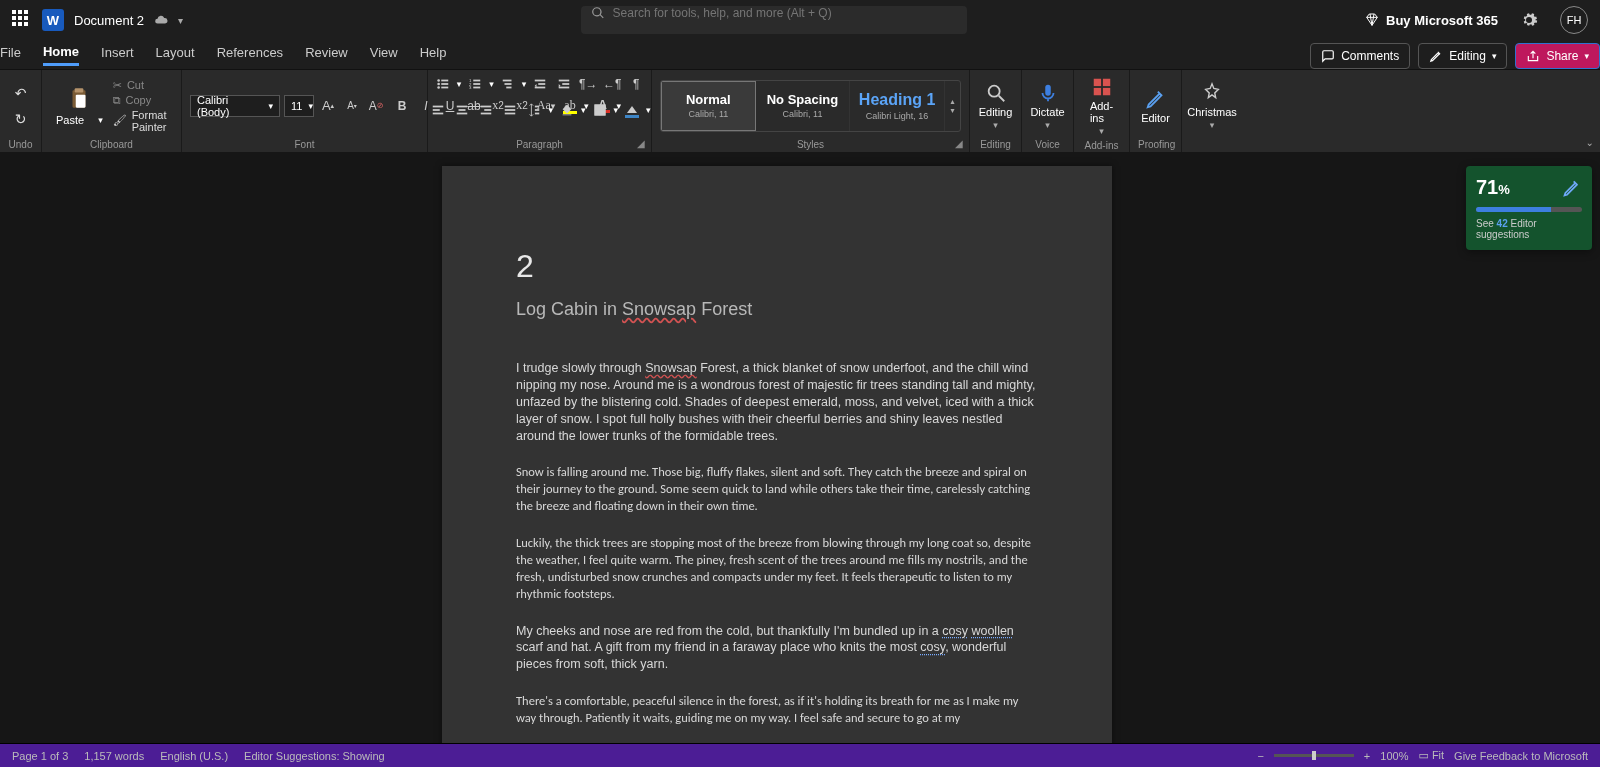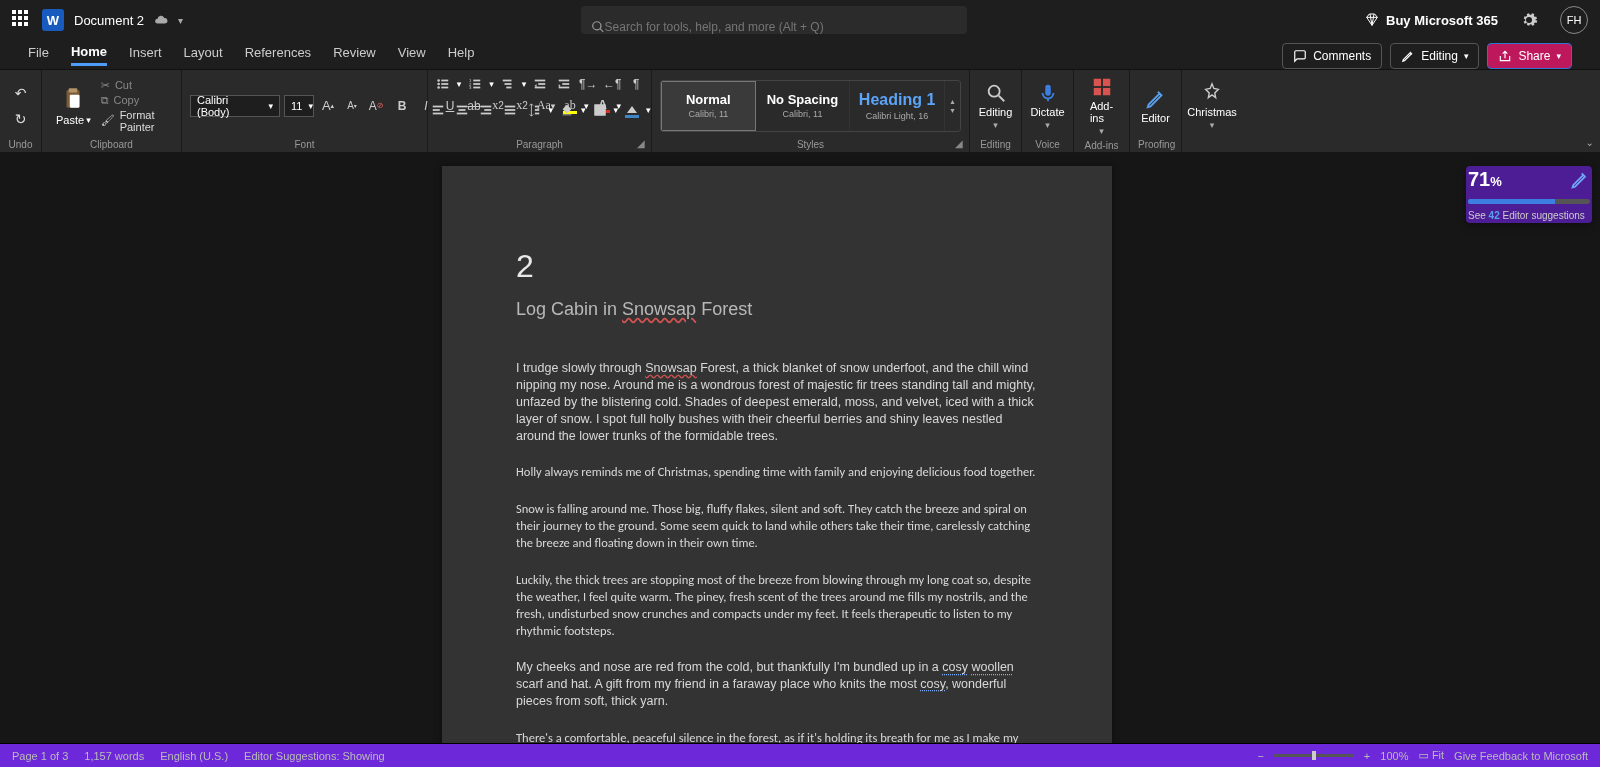--- a/index.html
+++ b/index.html
@@ -8,51 +8,51 @@
 
 .titlebar { height: 40px; background: #1e1e1e; display: flex; align-items: center; padding: 0 12px; }
 .titlebar .left { display: flex; align-items: center; gap: 10px; }
 .app-launcher { width: 20px; height: 20px; display: grid; grid-template-columns: repeat(3, 4px); grid-template-rows: repeat(3, 4px); gap: 2px; cursor: pointer; }
 .app-launcher span { background: #fff; width: 4px; height: 4px; }
 .word-icon { width: 22px; height: 22px; background: #185abd; border-radius: 3px; display: flex; align-items: center; justify-content: center; font-weight: bold; font-size: 13px; color: #fff; }
 .doc-title { font-size: 13px; color: #fff; }
 .saved-icon { width: 14px; height: 14px; color: #aaa; }
 .chev-down { font-size: 10px; color: #aaa; cursor: pointer; }
 .searchbar-wrap { flex: 1; display: flex; justify-content: center; }
-.searchbar { width: 386px; height: 28px; background: #2b2b2b; border-radius: 4px; display: flex; align-items: flex-end; padding: 0 10px; }
+.searchbar { width: 386px; height: 28px; background: #2b2b2b; border-radius: 4px; display: flex; align-items: flex-start; padding: 0 10px; gap: 8px; }
 .searchbar svg { width: 14px; height: 14px; fill: #999; }
 .searchbar input { flex: 1; background: transparent; border: none; outline: none; color: #ccc; font-size: 12px; }
 .titlebar .right { display: flex; align-items: center; gap: 22px; }
 .buy365 { display: flex; align-items: center; gap: 6px; font-size: 13px; font-weight: 600; cursor: pointer; }
 .diamond-icon { width: 16px; height: 16px; }
 .gear-icon, .avatar { cursor: pointer; }
 .avatar { width: 28px; height: 28px; border-radius: 50%; border: 1px solid #888; display: flex; align-items: center; justify-content: center; font-size: 11px; }
 
 
-.tabsrow { height: 30px; background: #1e1e1e; display: flex; align-items: flex-end; padding: 0 28px; justify-content: space-between; border-bottom: 1px solid #111; }
+.tabsrow { height: 30px; background: #1e1e1e; display: flex; align-items: flex-end; padding: 0 0; justify-content: space-between; border-bottom: 1px solid #111; }
 .tabs { display: flex; gap: 22px; height: 100%; align-items: center; }
 .tab { font-size: 13px; color: #ccc; cursor: pointer; padding-bottom: 4px; }
 .tab.active { color: #fff; font-weight: 600; border-bottom: 3px solid #4f9dfb; }
 .tab-right-btns { display: flex; gap: 8px; align-items: center; }
 .pill-btn { height: 26px; border: 1px solid #555; border-radius: 4px; background: transparent; color: #fff; font-size: 12px; display: flex; align-items: center; padding: 0 10px; gap: 6px; cursor: pointer; }
 .pill-btn.primary { background: #be185d; border-color: #2f72d0; }
 .chev-small { font-size: 9px; }
 
 
 .ribbon { height: 82px; background: #2a2a2a; display: flex; align-items: stretch; position: relative; }
 .ribbon-group { border-right: 1px solid #1a1a1a; padding: 4px 8px 2px 8px; display: flex; flex-direction: column; justify-content: space-between; }
 .ribbon-group-label { font-size: 10px; color: #999; text-align: center; padding-top: 2px; }
 .rg-body { flex: 1; display: flex; align-items: center; gap: 4px; }
 
 .undo-col { display: flex; flex-direction: column; gap: 4px; align-items: center; justify-content: center; }
 .ico-btn { width: 24px; height: 22px; display: flex; align-items: center; justify-content: center; color: #ddd; cursor: pointer; font-size: 14px; }
 
 .paste-col { display: flex; flex-direction: column; align-items: center; padding: 2px 6px; cursor: pointer; }
 .paste-col svg { width: 26px; height: 26px; }
-.paste-col .lbl { font-size: 11px; margin-top: 2px; display: flex; align-items: center; gap: 2px; }
+.paste-col .lbl { font-size: 11px; margin-top: 2px; display: flex; align-items: center; gap: 14px; }
 .clip-right { display: flex; flex-direction: column; gap: 2px; font-size: 11px; color: #888; }
 .clip-right .row { display: flex; align-items: center; gap: 5px; cursor: pointer; }
 .clip-right .row.enabled { color: #ddd; }
 
 .font-body { display: flex; flex-direction: row; gap: 6px; }
 .font-row1 { display: flex; align-items: center; gap: 4px; }
 .font-select { height: 22px; background: #1e1e1e; border: 1px solid #555; color: #fff; font-size: 11px; padding: 0 6px; display: flex; align-items: center; gap: 6px; cursor: pointer; }
 .font-name { width: 90px; justify-content: space-between; }
 .font-size { width: 30px; justify-content: space-between; }
 .tiny-ico { width: 20px; height: 20px; display: flex; align-items: center; justify-content: center; color: #ccc; cursor: pointer; font-size: 12px; }
@@ -85,31 +85,31 @@
 .canvas-area { position: absolute; top: 152px; left: 0; right: 0; bottom: 24px; background: #161616; overflow: hidden; }
 .page { position: absolute; left: 442px; top: 14px; width: 670px; background: #333333; padding: 82px 74px 40px 74px; min-height: 900px; box-shadow: 0 0 6px rgba(0,0,0,0.5); }
 .page h1.num { font-size: 32px; font-weight: 400; color: #e8e8e8; font-family: "Calibri Light", sans-serif; }
 .page h2.sub { font-size: 18px; font-weight: 400; color: #b8b8b8; margin-top: 14px; font-family: "Calibri Light", sans-serif; }
 .page p { font-size: 12.5px; color: #d8d8d8; line-height: 1.35; margin-top: 22px; font-family: Calibri, sans-serif; }
 .page p + p { margin-top: 20px; }
 .spell-err { text-decoration: underline wavy #d25252; text-underline-offset: 2px; }
 .grammar-err { text-decoration: underline dotted #7badff; text-underline-offset: 2px; }
 
 
-.score-card { position: absolute; right: 8px; top: 166px; width: 126px; background: #4c1d95; border-radius: 4px; padding: 2px; box-shadow: 0 2px 8px rgba(0,0,0,.4); cursor: pointer; }
+.score-card { position: absolute; right: 8px; top: 166px; width: 126px; background: #14532d; border-radius: 4px; padding: 10px; box-shadow: 0 2px 8px rgba(0,0,0,.4); cursor: pointer; }
 .score-top { display: flex; align-items: center; justify-content: space-between; }
 .score-val { font-size: 20px; font-weight: 700; }
 .score-pen { color: #6fa8f8; }
 .score-bar { height: 5px; background: #555; border-radius: 3px; margin-top: 8px; overflow: hidden; }
 .score-bar-fill { height: 100%; background: #3d7fe0; width: 71%; }
 .score-msg { font-size: 10px; color: #ccc; margin-top: 6px; }
 .score-msg b { color: #5aa0f0; font-weight: 700; }
 
 
-.statusbar { position: absolute; left: 0; right: 0; bottom: 0; height: 24px; background: #6d28d9; border-top: 1px solid #000; display: flex; align-items: center; justify-content: space-between; padding: 0 12px; font-size: 11px; color: #bbb; }
+.statusbar { position: absolute; left: 0; right: 0; bottom: 0; height: 24px; background: #4c1d95; border-top: 1px solid #000; display: flex; align-items: center; justify-content: space-between; padding: 0 12px; font-size: 11px; color: #bbb; }
 .statusbar .left, .statusbar .right { display: flex; align-items: center; gap: 16px; }
 .statusbar .right { gap: 10px; }
 .zoom-slider { width: 80px; height: 3px; background: #555; position: relative; }
 .zoom-slider .thumb { position: absolute; left: 38px; top: -3px; width: 4px; height: 9px; background: #ccc; }
 .sb-item { cursor: pointer; }
 </style>
 </head>
 <body>
 
 <div class="titlebar">
@@ -488,21 +488,20 @@
 
 <div class="canvas-area">
   <div class="page">
     <h1 class="num">2</h1>
     <h2 class="sub">
       <span>Log Cabin in </span><span class="spell-err">Snowsap</span><span> Forest</span>
     </h2>
     <p style="margin-top:40px">
       <span>I trudge slowly through </span><span class="spell-err">Snowsap</span><span> Forest, a thick blanket of snow underfoot, and the chill wind nipping my nose. Around me is a wondrous forest of majestic fir trees standing tall and mighty, unfazed by the blistering cold. Shades of deepest emerald, moss, and velvet, iced with a thick layer of snow. I spot full holly bushes with their cheerful berries and shiny leaves nestled around the lower trunks of the formidable trees.</span>
     </p>
-    <p>Holly always reminds me of Christmas, spending time with family and enjoying delicious food together.</p>
     <p>Snow is falling around me. Those big, fluffy flakes, silent and soft. They catch the breeze and spiral on their journey to the ground. Some seem quick to land while others take their time, carelessly catching the breeze and floating down in their own time.</p>
     <p>Luckily, the thick trees are stopping most of the breeze from blowing through my long coat so, despite the weather, I feel quite warm. The piney, fresh scent of the trees around me fills my nostrils, and the fresh, undisturbed snow crunches and compacts under my feet. It feels therapeutic to listen to my rhythmic footsteps.</p>
     <p>
       <span>My cheeks and nose are red from the cold, but thankfully I'm bundled up in a </span><span class="grammar-err">cosy</span><span> </span><span class="grammar-err">woollen</span><span> scarf and hat. A gift from my friend in a faraway place who knits the most </span><span class="grammar-err">cosy</span><span>, wonderful pieces from soft, thick yarn.</span>
     </p>
     <p>There's a comfortable, peaceful silence in the forest, as if it's holding its breath for me as I make my way through. Patiently it waits, guiding me on my way.   I feel safe and secure to go at my</p>
   </div>
 </div>
 
 <div class="score-card">

